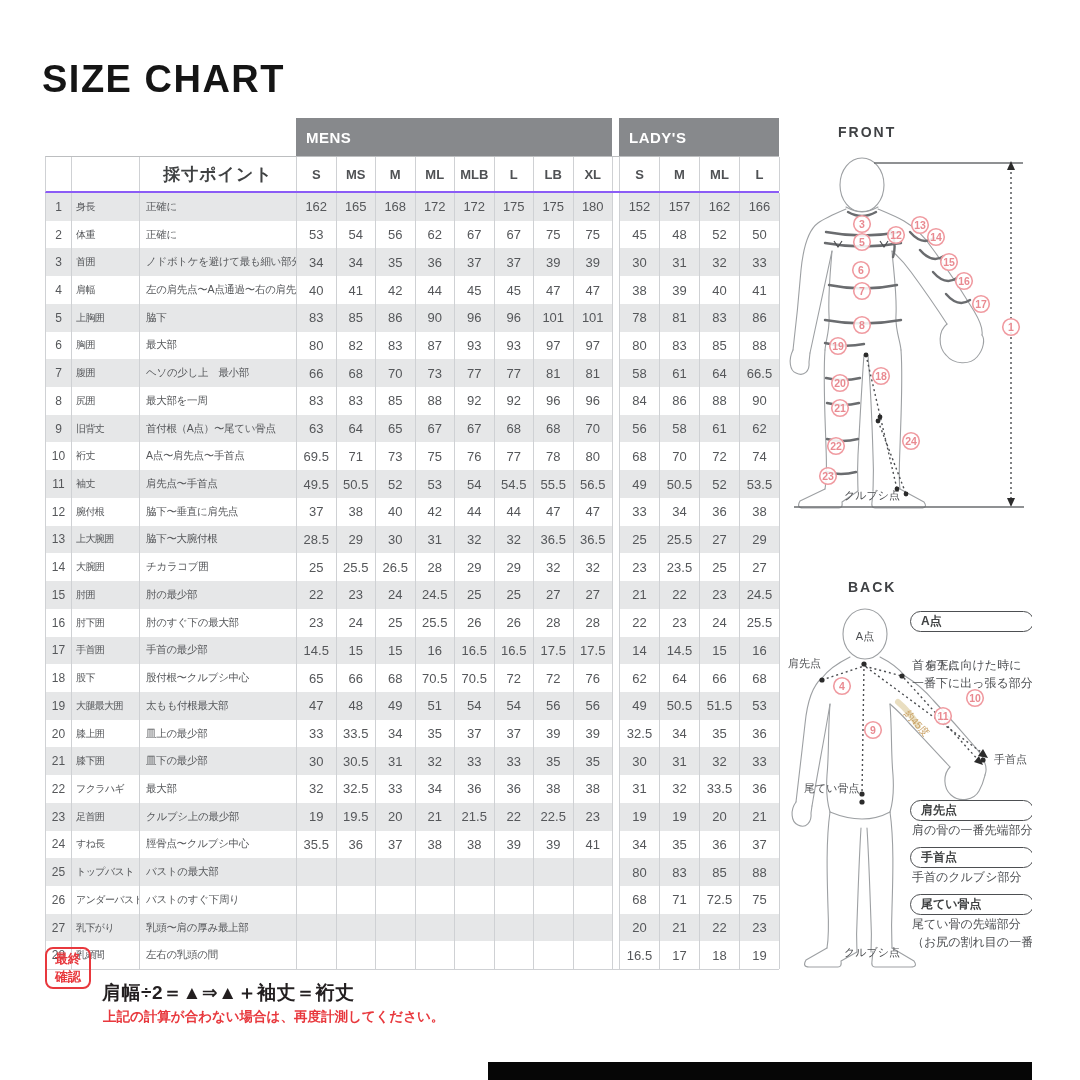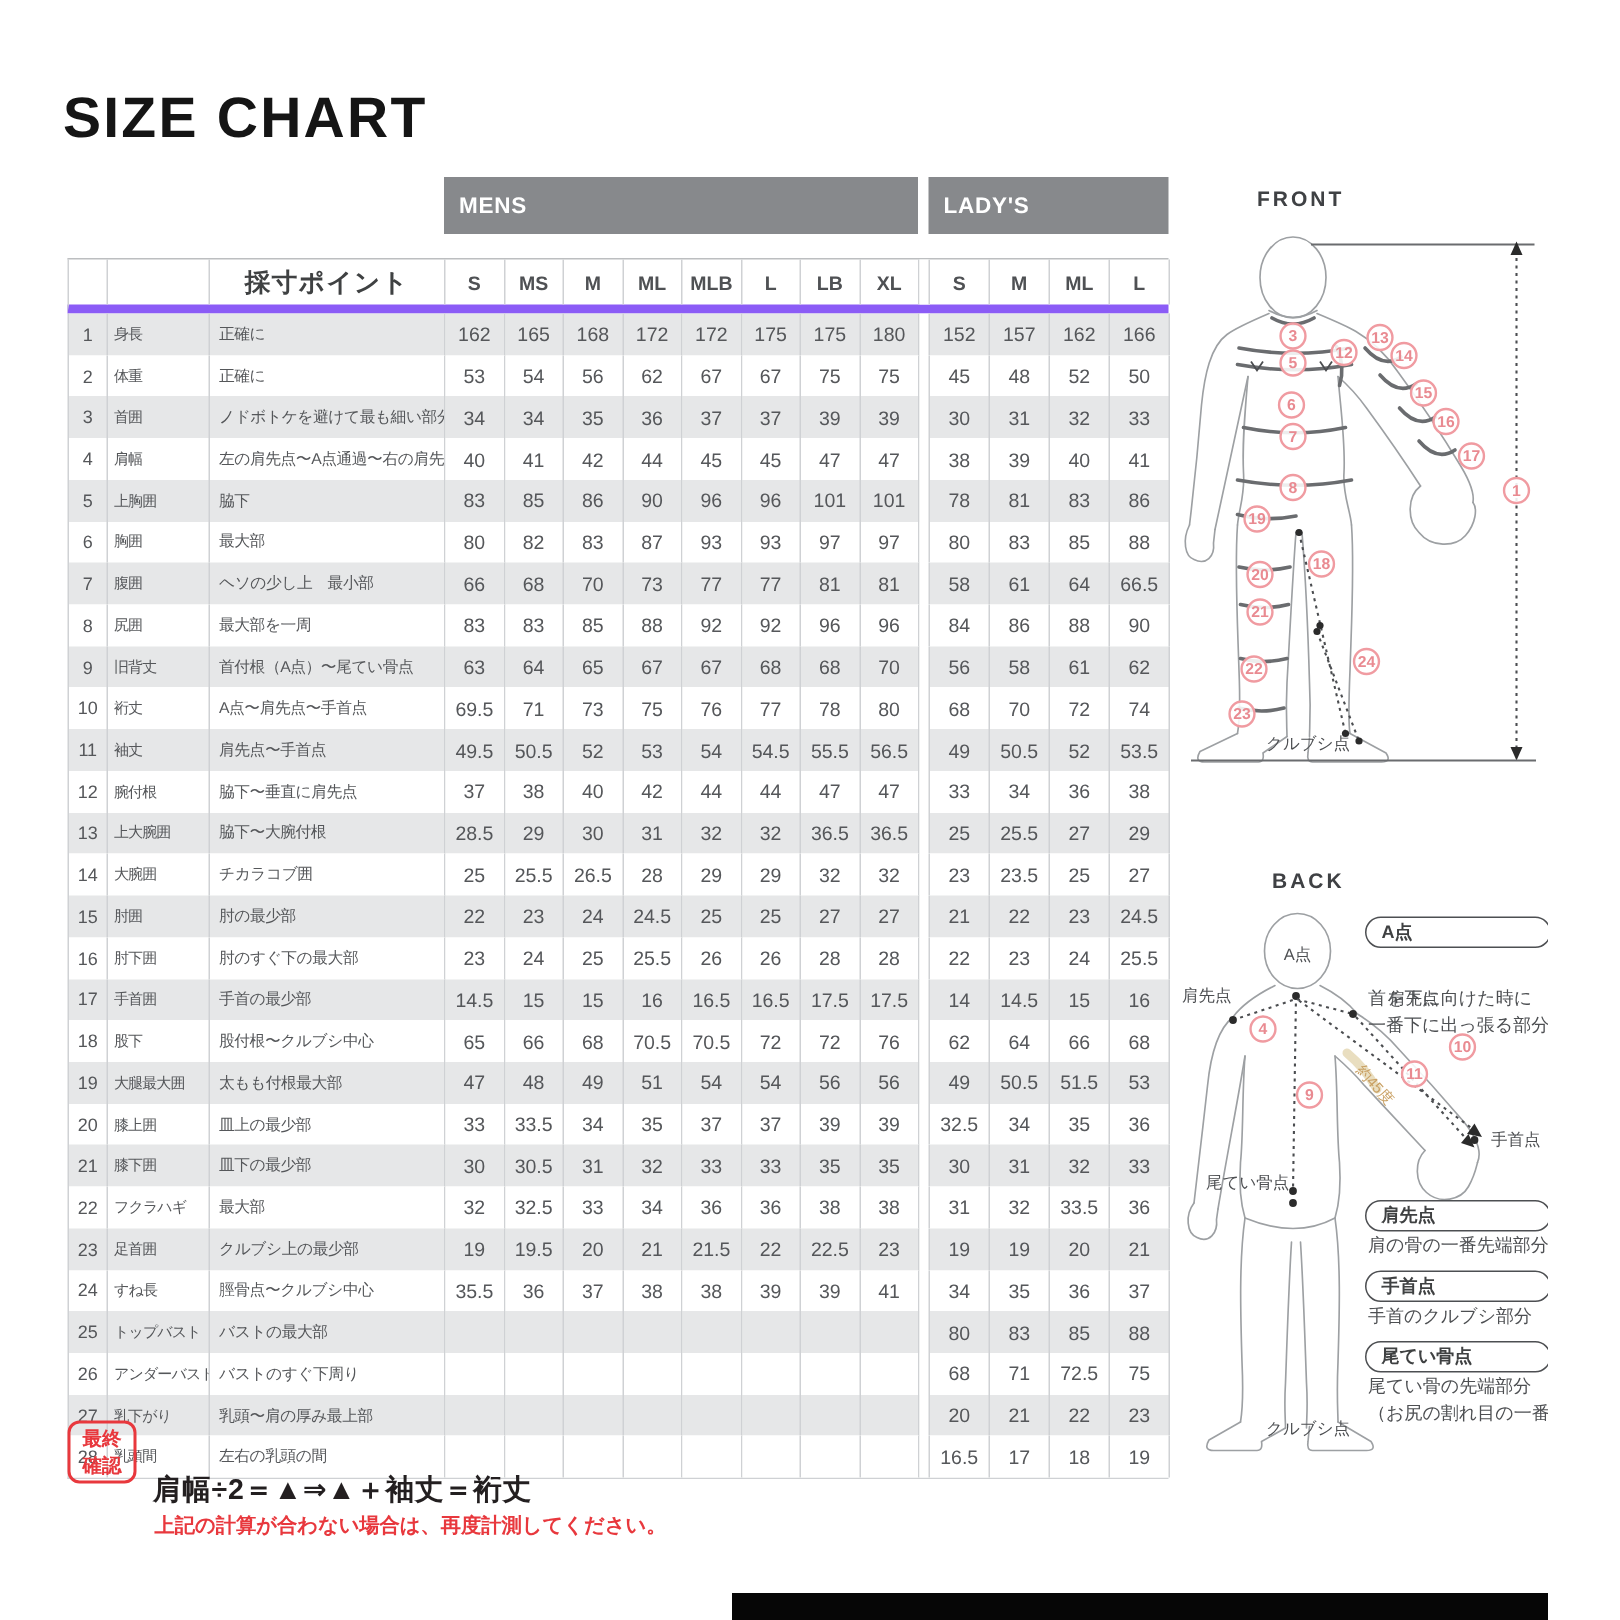--- a/index.html
+++ b/index.html
@@ -13,21 +13,21 @@
   
   #size-table{position:absolute;left:45px;top:118px;width:734px;}
   .band-row{display:grid;grid-template-columns:251px 316px 7px 160px;height:38px;text-align:center;}
   .band{background:#87898c;color:#fff;font-weight:bold;font-size:15px;letter-spacing:.5px;
         display:flex;align-items:center;padding-left:10px;box-sizing:border-box;}
   .band-spacer,.band-gap{background:#fff;}
 
   .size-header,.trow{display:grid;
      grid-template-columns:26px 68px 157px repeat(8,39.5px) 7px repeat(4,40px);}
   .size-header{height:37px;background:#fff;border-top:1px solid #bcbec0;
-     border-bottom:6px solid #8b5cf6;border-left:1px solid #cfd1d4;box-sizing:border-box;margin-top:16px;}
+     border-bottom:2px solid #8b5cf6;border-left:1px solid #cfd1d4;box-sizing:border-box;}
   .size-header .cell{border-right:1px solid #cfd1d4;display:flex;align-items:center;
      justify-content:center;font-weight:bold;font-size:13px;color:#4f5154;}
   .size-header .point{font-size:17px;color:#3f4142;letter-spacing:1px;}
   .size-header .hgap{border-right:1px solid #cfd1d4;background:#fff;}
 
   #table-body{border-left:1px solid #cfd1d4;border-bottom:1px solid #cfd1d4;box-sizing:border-box;}
   .trow{height:27.72px;}
   .trow.shade .cell{background:#e6e7e8;}
   .trow.plain .cell{background:#fff;}
   .cell{border-right:1px solid #cfd1d4;display:flex;align-items:center;justify-content:center;

